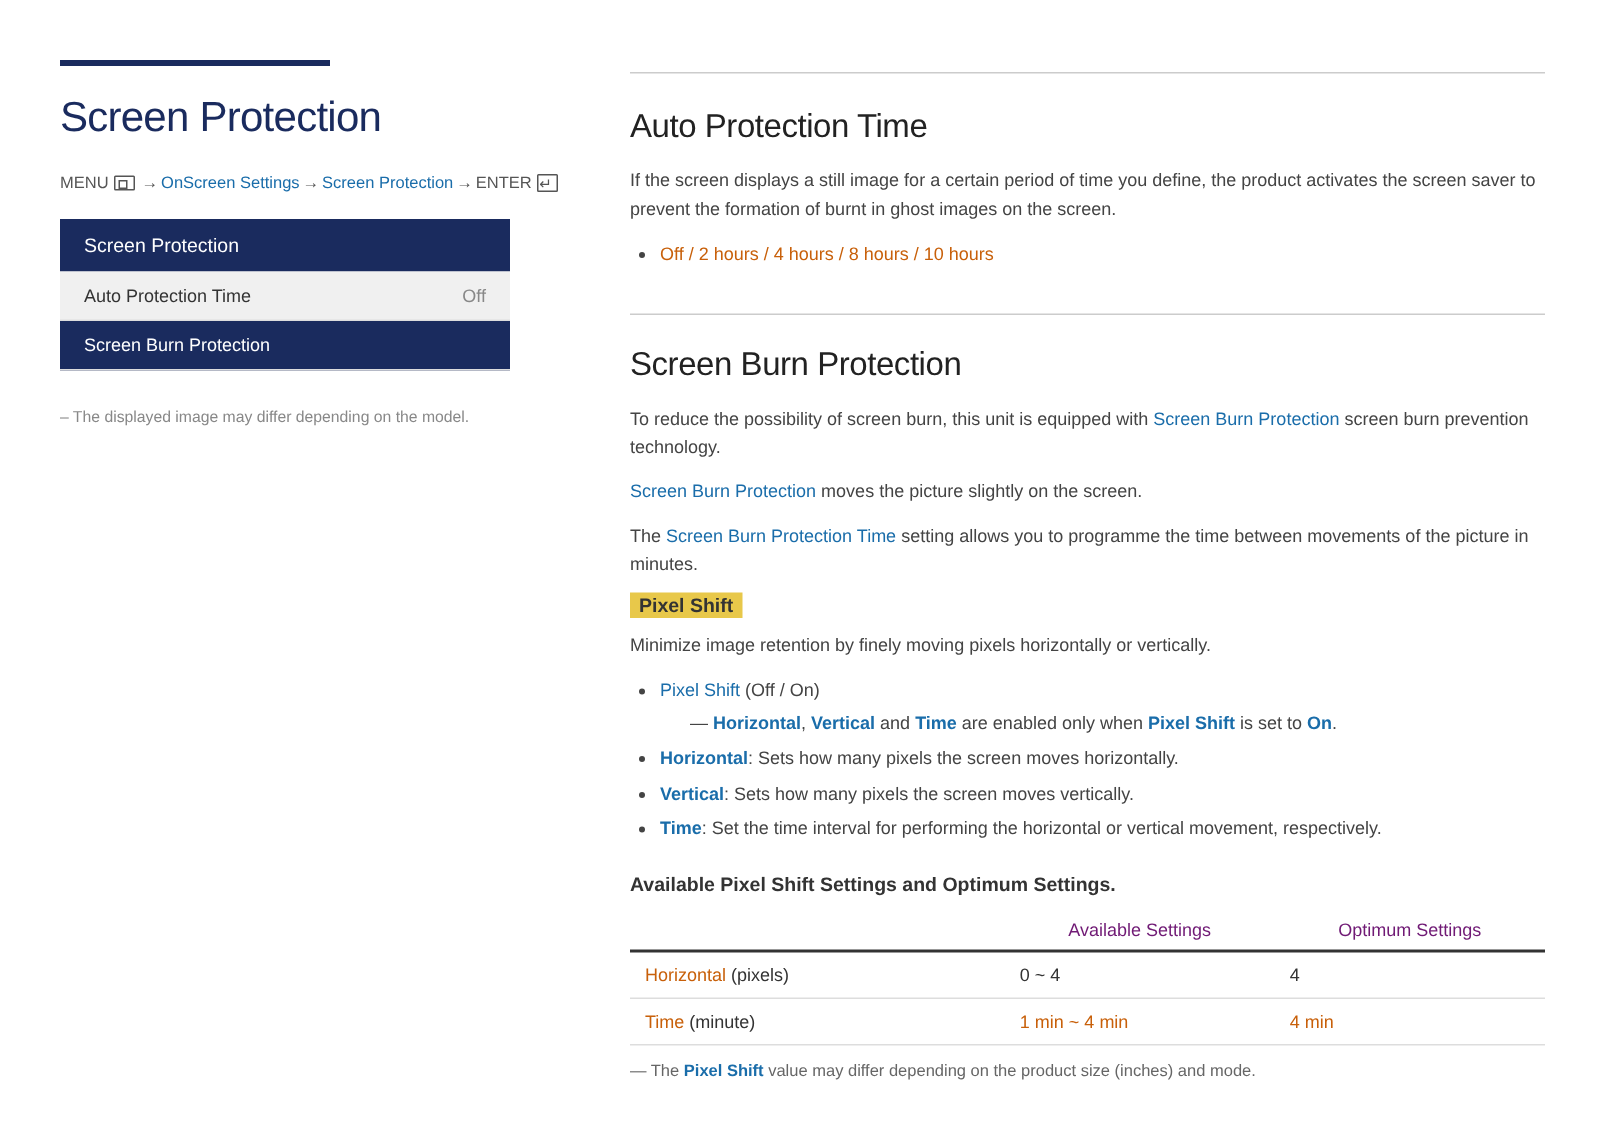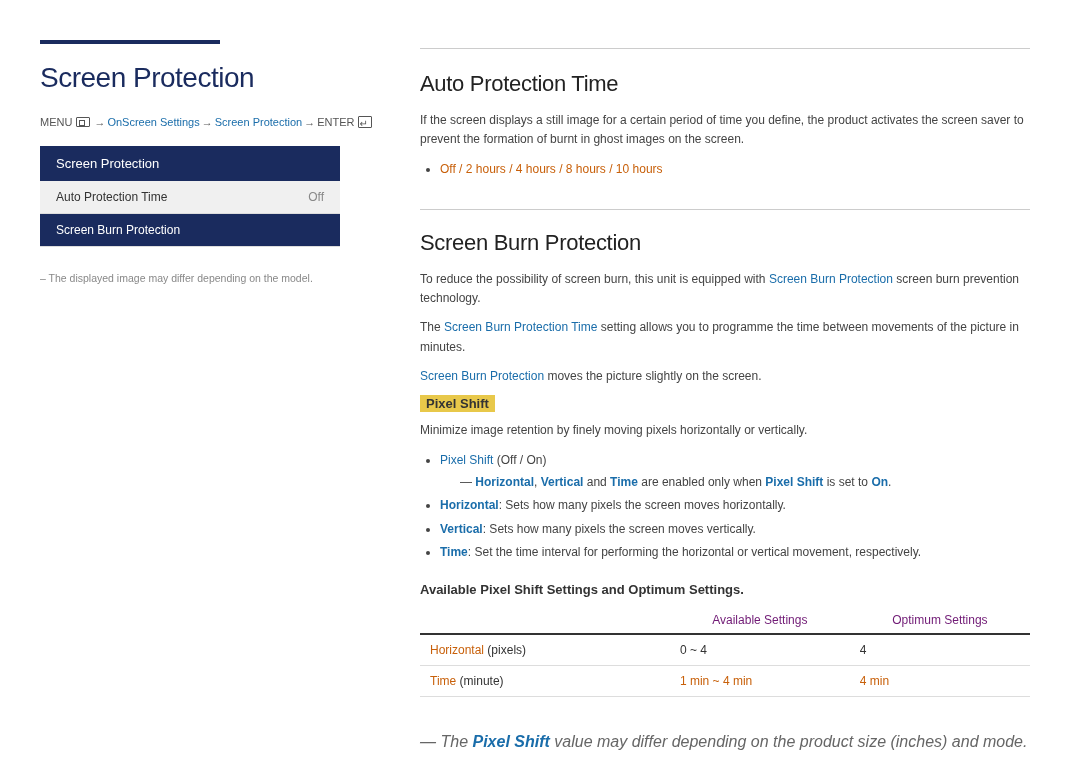--- a/index.html
+++ b/index.html
@@ -198,25 +198,24 @@
     }
     table.pixel-table td {
       padding: 8px 10px;
       border-bottom: 1px solid #ddd;
       color: #333;
     }
     table.pixel-table td:first-child {
       min-width: 160px;
     }
     .table-note {
-      font-size: 16px;
+      font-size: 11px;
       color: #666;
-      margin-top: 31px;
+      margin-top: 8px;
       line-height: 1.7;
-      font-style: italic;
     }
     .table-note p {
       margin-bottom: 4px;
     }
     .table-note p::before {
       content: '— ';
     }
     .bold-b { font-weight: 600; }
   </style>
 </head>
@@ -265,24 +264,24 @@
       </li>
     </ul>
 
     <hr class="divider-h">
 
     <h2 class="section-title">Screen Burn Protection</h2>
     <p class="section-desc">
       To reduce the possibility of screen burn, this unit is equipped with <span class="link-blue">Screen Burn Protection</span> screen burn prevention technology.
     </p>
     <p class="section-desc">
-      The <span class="link-blue">Screen Burn Protection Time</span> setting allows you to programme the time between movements of the picture in minutes.
+      <span class="link-blue">Screen Burn Protection</span> moves the picture slightly on the screen.
     </p>
     <p class="section-desc">
-      <span class="link-blue">Screen Burn Protection</span> moves the picture slightly on the screen.
+      The <span class="link-blue">Screen Burn Protection Time</span> setting allows you to programme the time between movements of the picture in minutes.
     </p>
 
     <div class="pixel-shift-section">
       <div style="margin-bottom:10px;">
         <span class="highlight-yellow">Pixel Shift</span>
       </div>
       <p class="section-desc">Minimize image retention by finely moving pixels horizontally or vertically.</p>
       <ul class="bullet-list">
         <li>
           <span class="link-blue">Pixel Shift</span> (Off / On)

